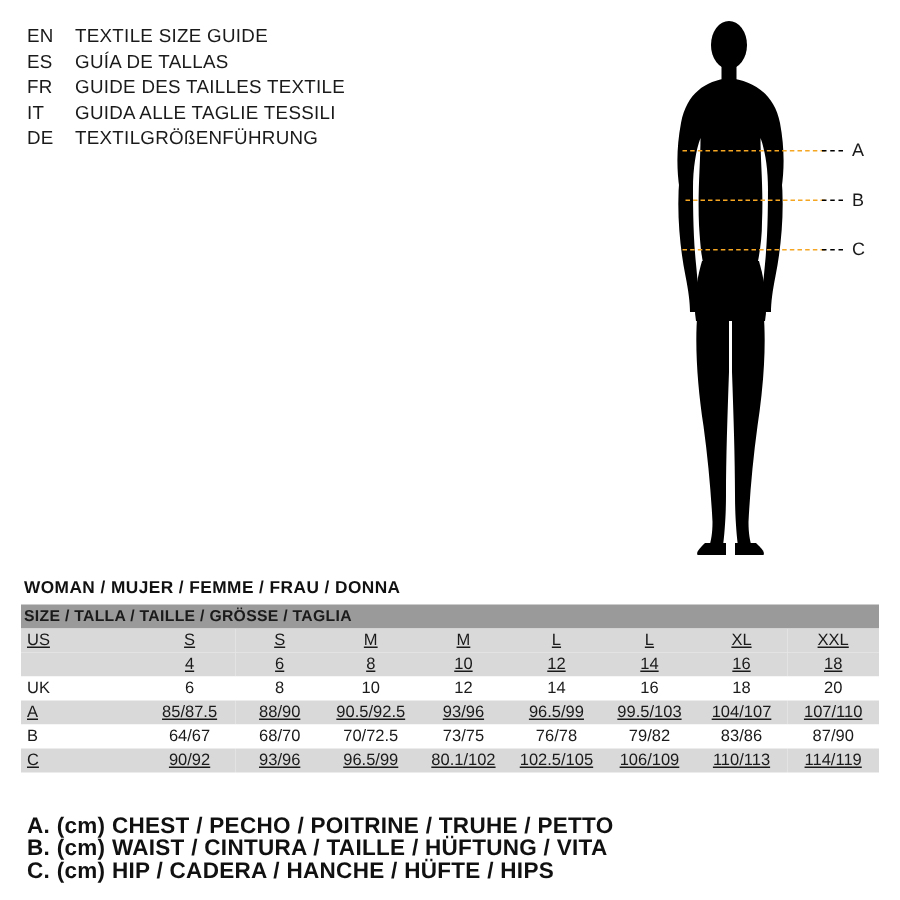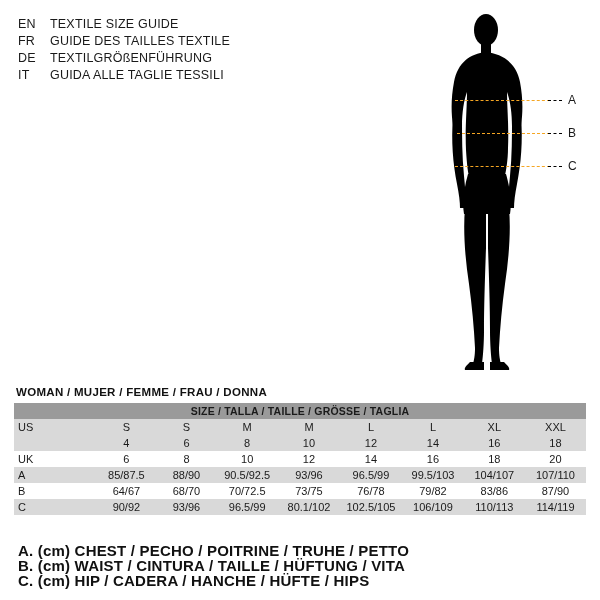--- a/index.html
+++ b/index.html
@@ -97,24 +97,24 @@
     color: #1a1a1a;
     white-space: nowrap;
   }
   .row-head td {
     background: #9a9a9a;
     color: #1b1b1b;
     font-weight: bold;
     font-size: 10.5px;
     letter-spacing: 0.2px;
     height: 17px;
-    text-align: center;
   }
   .row-alt td {
     background: #d9d9d9;
+    text-decoration: underline;
   }
   .row-plain td {
     background: #ffffff;
   }
   .col-label {
     width: 86px;
     text-align: left;
     padding-left: 4px !important;
   }
   .col-val {
@@ -141,30 +141,34 @@
 <body>
 
 <div class="page">
 
   <div class="titles">
     <div class="title-row">
       <span class="title-code">EN</span>
       <span class="title-text">TEXTILE SIZE GUIDE</span>
     </div>
     <div class="title-row">
+      <span class="title-code">ES</span>
+      <span class="title-text">GUÍA DE TALLAS</span>
+    </div>
+    <div class="title-row">
       <span class="title-code">FR</span>
       <span class="title-text">GUIDE DES TAILLES TEXTILE</span>
     </div>
     <div class="title-row">
+      <span class="title-code">IT</span>
+      <span class="title-text">GUIDA ALLE TAGLIE TESSILI</span>
+    </div>
+    <div class="title-row">
       <span class="title-code">DE</span>
       <span class="title-text">TEXTILGRÖßENFÜHRUNG</span>
-    </div>
-    <div class="title-row">
-      <span class="title-code">IT</span>
-      <span class="title-text">GUIDA ALLE TAGLIE TESSILI</span>
     </div>
   </div>
 
   <div class="figure">
     <svg width="170" height="370" viewBox="0 0 170 370" xmlns="http://www.w3.org/2000/svg">
       <g fill="#000000">
 
         <ellipse cx="66" cy="22" rx="12" ry="16"></ellipse>
 
         <rect x="61" y="34" width="10" height="12"></rect>

